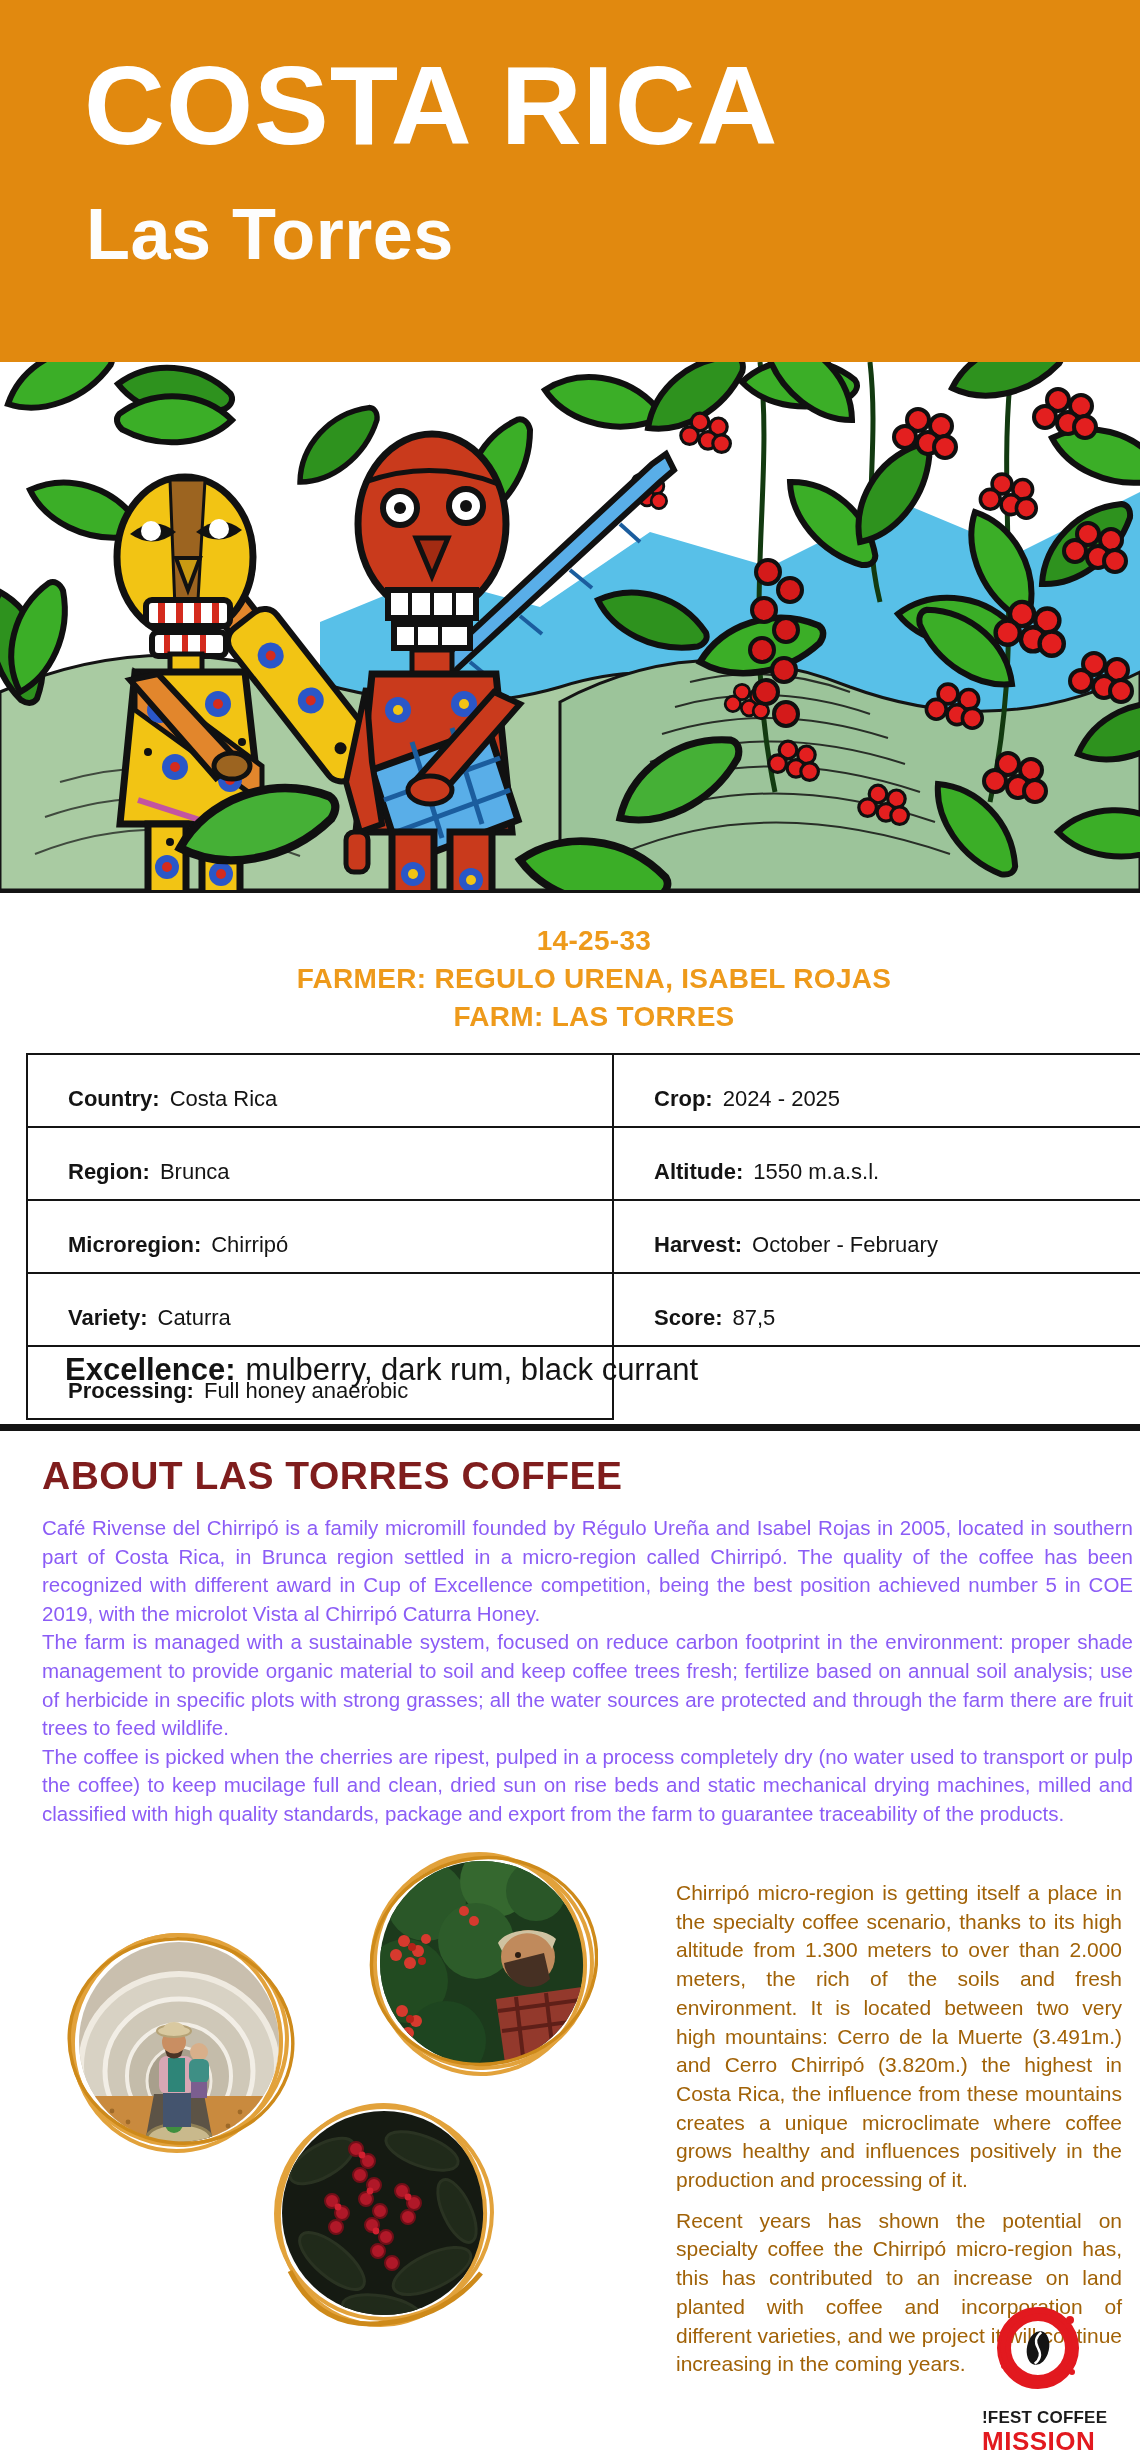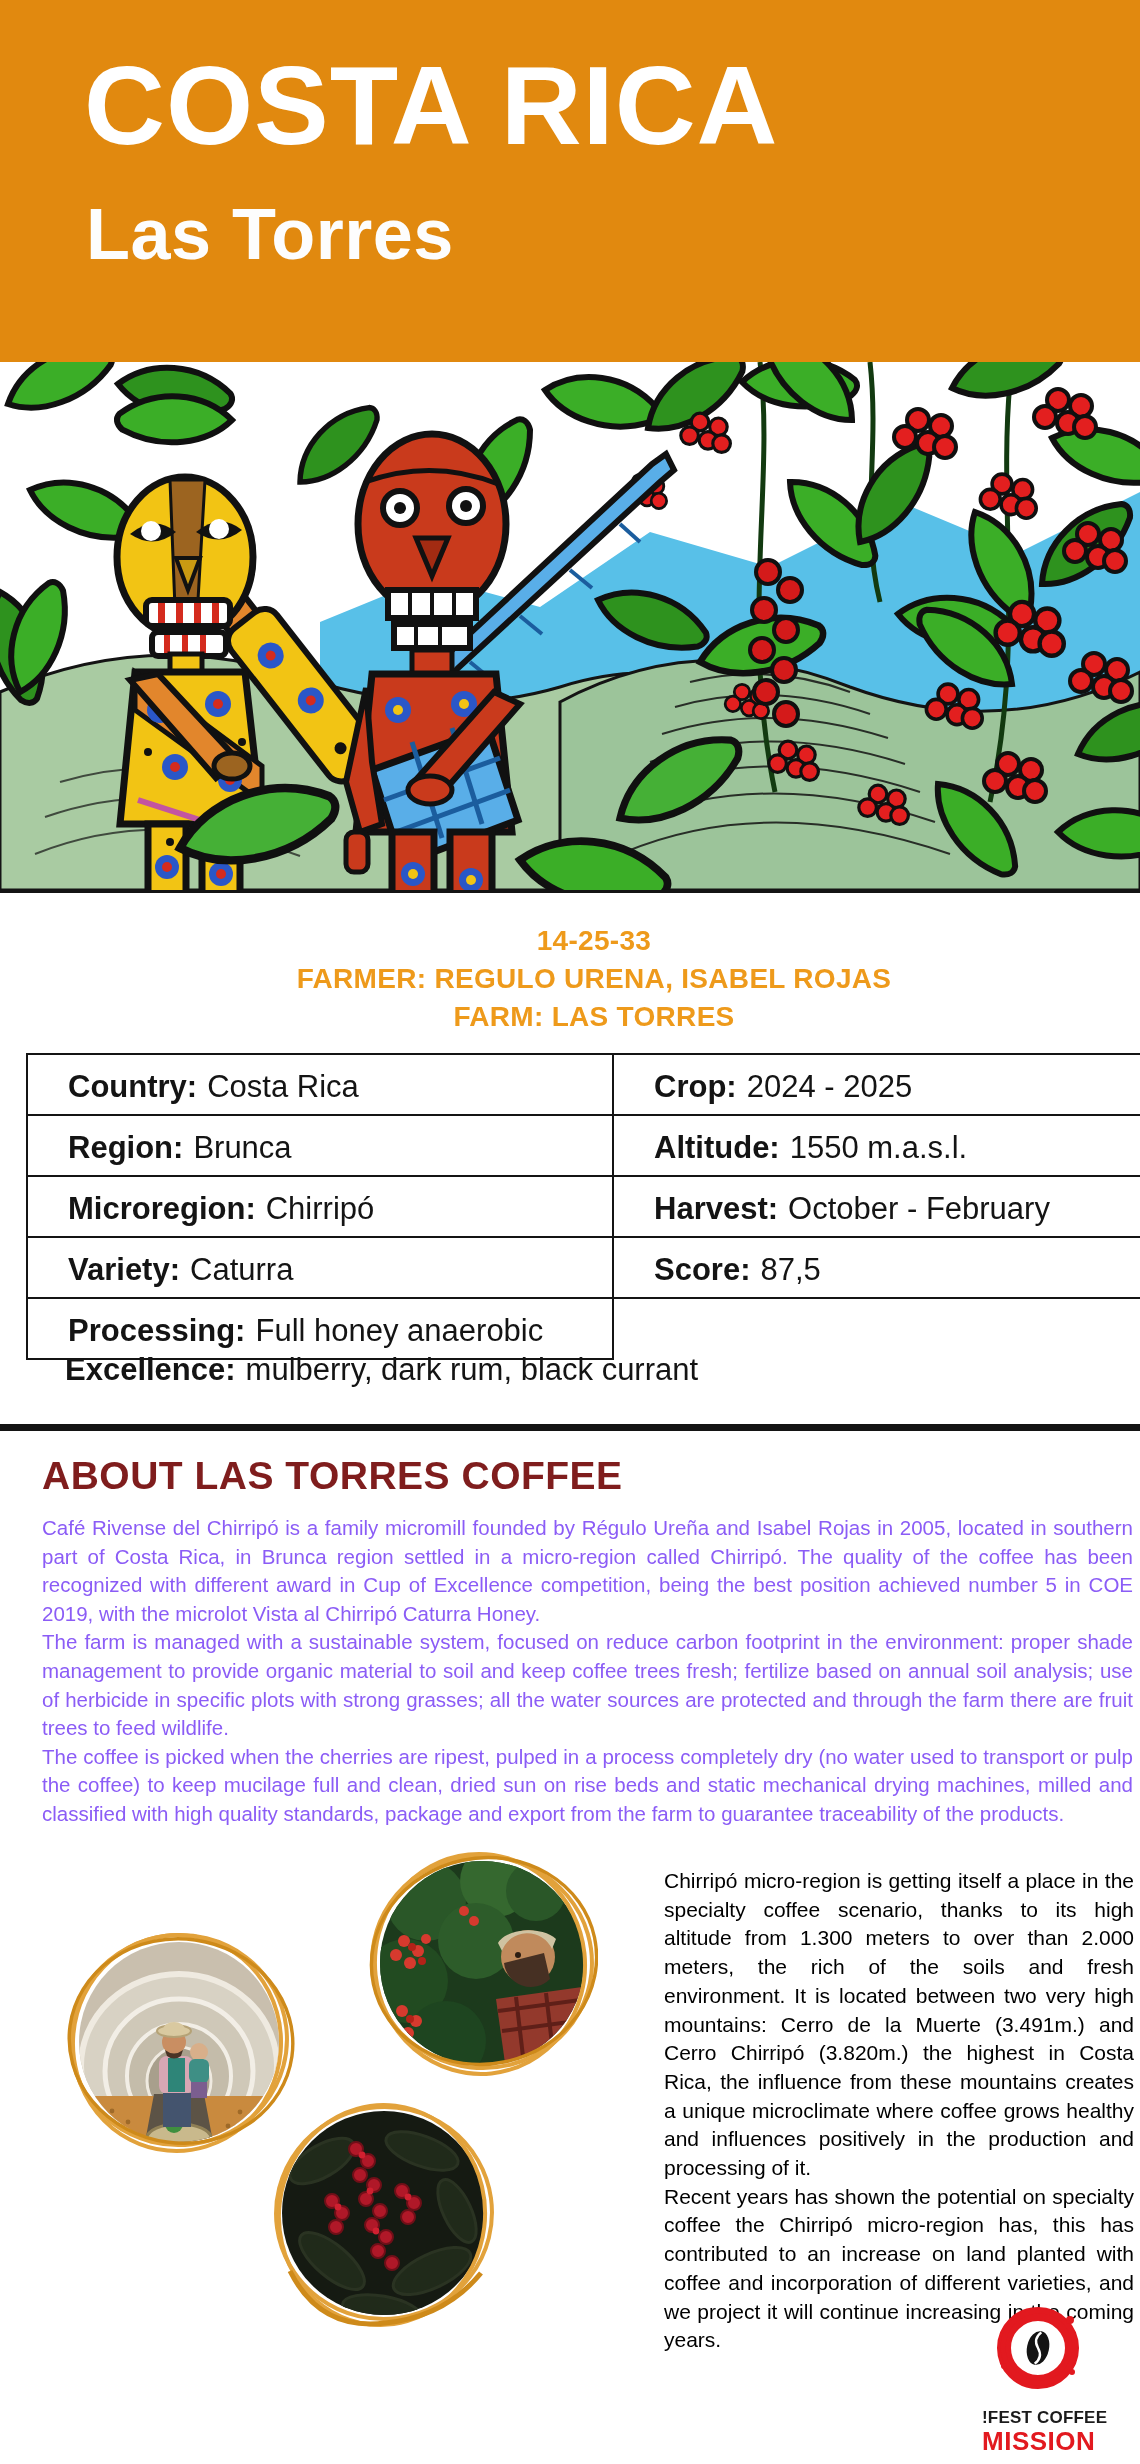--- a/index.html
+++ b/index.html
@@ -11,39 +11,39 @@
   .hdr{position:absolute;top:0;left:0;width:1140px;height:362px;background:#E1890F;}
   .hdr h1{margin:0;padding:50px 0 0 84px;font-size:112px;line-height:112px;font-weight:800;color:#ffffff;letter-spacing:1px;}
   .hdr h2{margin:36px 0 0 0;padding-left:86px;font-size:72px;line-height:72px;font-weight:700;color:#fdfdfd;letter-spacing:0.5px;}
   
   .illo{position:absolute;top:362px;left:0;width:1140px;height:528px;border-bottom:3px solid #141414;overflow:hidden;}
   .illo svg{display:block;}
   
   .lot{position:absolute;top:922px;left:0;width:1140px;text-align:center;color:#EE9A1B;font-weight:700;font-size:28px;line-height:38px;letter-spacing:0.3px;margin-left:24px;}
   
   table.info{position:absolute;top:1053px;left:26px;width:1107px;border-collapse:collapse;table-layout:fixed;}
-  table.info td{border:2.6px solid #141414;height:55px;padding:4px 0 0 40px;font-size:31px;vertical-align:middle;white-space:nowrap;}
+  table.info td{border:2.6px solid #141414;height:55px;padding:16px 0 0 40px;font-size:22px;vertical-align:middle;white-space:nowrap;}
   table.info td.cl{width:544px;}
   table.info td.cr{width:563px;}
   table.info td.empty{border:0;}
   table.info b{font-weight:700;margin-right:10px;}
   
   .desc{position:absolute;top:1352px;left:65px;font-size:31px;}
   .desc b{font-weight:700;margin-right:10px;}
   
   .rule{position:absolute;top:1424px;left:0;width:1140px;height:7px;background:#141414;}
   
   .about{position:absolute;top:1455px;left:42px;width:1091px;}
   .about h3{margin:0;font-size:39px;line-height:42px;font-weight:800;color:#7f1d1d;letter-spacing:0.5px;}
   .about p{margin:0;font-size:20.5px;line-height:28.6px;text-align:justify;color:#8b5cf6;}
   .about .ptop{margin-top:17px;}
   
   .photo{position:absolute;}
   .regioncol{position:absolute;top:1867px;left:664px;width:470px;}
-  .regioncol p{margin:0;font-size:21px;line-height:28.7px;text-align:justify;color:#000000;}
+  .regioncol p{margin:12px;font-size:21px;line-height:28.7px;text-align:justify;color:#a16207;}
   
   .brand{position:absolute;top:2300px;left:982px;width:112px;text-align:left;}
   .brand .l1{margin-top:4px;font-size:17px;font-weight:700;color:#1b1b1b;letter-spacing:0.2px;white-space:nowrap;}
   .brand .l2{margin-top:0;font-size:26px;line-height:26px;font-weight:800;color:#E2191F;letter-spacing:0.5px;}
 </style>
 </head>
 <body>
 
 <div class="hdr">
   <h1>COSTA RICA</h1>

